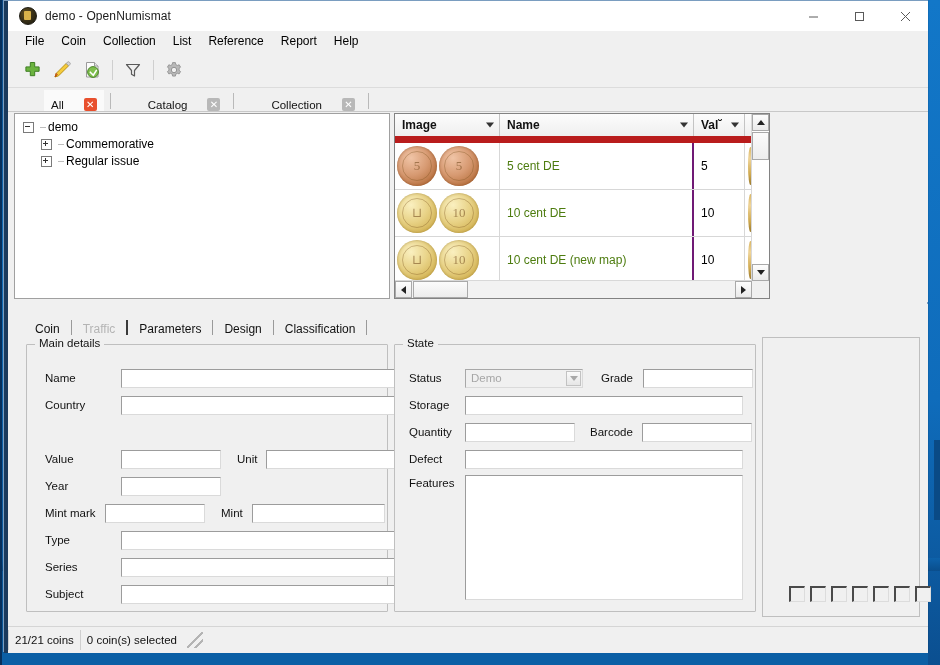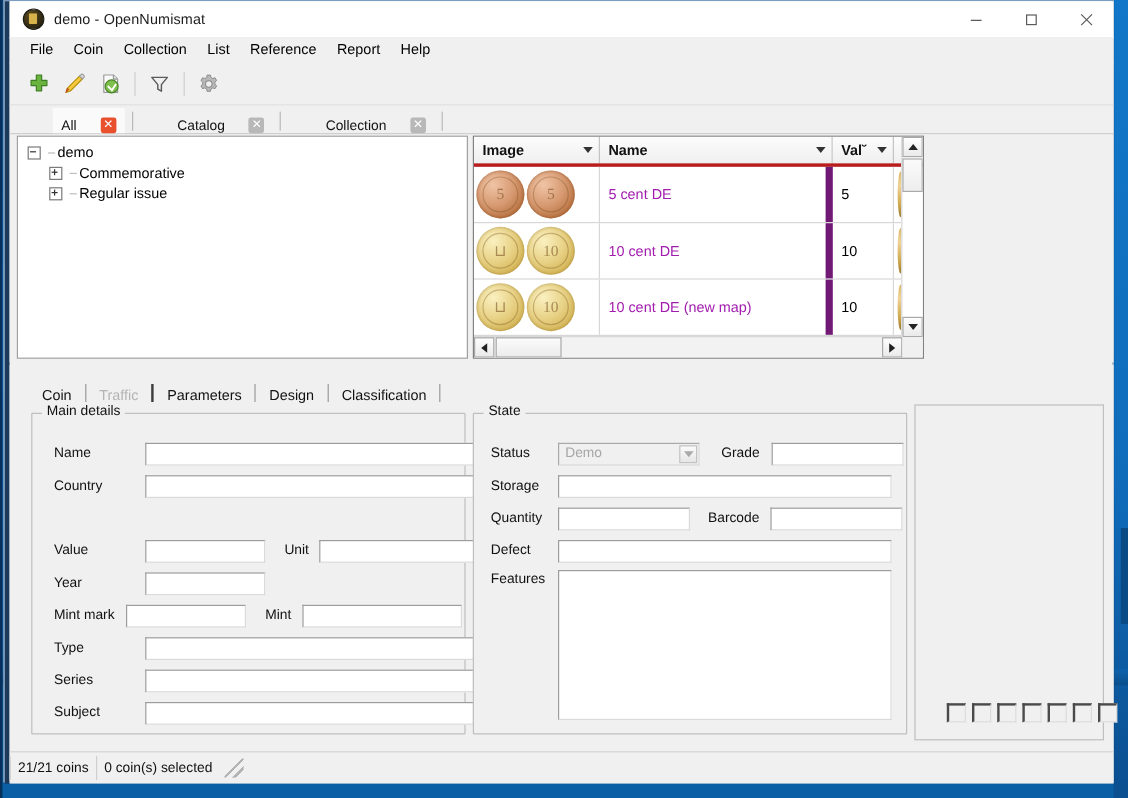--- a/index.html
+++ b/index.html
@@ -165,40 +165,40 @@
 
   
   .tablepane {
     position: absolute; left: 386px; top: 1px;
     width: 376px; height: 186px;
     background: #ffffff;
     border: 1px solid #828282;
     box-sizing: border-box;
     overflow: hidden;
   }
-  .thead { display: flex; height: 22px; background: #f0f0f0; border-bottom: 3px solid #b91c1c; text-align: center; }
+  .thead { display: flex; height: 22px; background: #f0f0f0; border-bottom: 7px solid #b91c1c; text-align: center; }
   .th {
     position: relative; display: flex; align-items: center;
     font-size: 12px; font-weight: bold; color: #111;
     padding-left: 7px; box-sizing: border-box;
     border-right: 1px solid #c4c4c4;
     background: linear-gradient(180deg,#fcfcfc 0%, #efefef 100%);
   }
   .th .caret {
     position: absolute; right: 5px; top: 50%; transform: translateY(-50%);
     width: 0; height: 0; border-left: 4px solid transparent; border-right: 4px solid transparent;
     border-top: 5px solid #333;
   }
   .th.c-image { width: 105px; }
   .th.c-name  { width: 194px; }
   .th.c-value { width: 51px; }
   .th.c-extra { width: 24px; border-right: none; }
   .trow { display: flex; height: 46px; border-bottom: 1px solid #d7d7d7; align-items: center; }
   .cell-img { width: 105px; height: 46px; display: flex; align-items: center; gap: 2px; padding-left: 2px; box-sizing: border-box; border-right: 1px solid #d7d7d7;}
-  .cell-name { width: 194px; font-size: 12px; color: #a21caf; padding-left: 7px; box-sizing: border-box; border-right: 6px solid #701a75; height:46px; display:flex; align-items:center;}
+  .cell-name { width: 194px; font-size: 12px; color: #4d7c0f; padding-left: 7px; box-sizing: border-box; border-right: 2px solid #701a75; height:46px; display:flex; align-items:center;}
   .cell-val { width: 51px; font-size: 12px; color: #000; padding-left: 7px; box-sizing: border-box; border-right: 1px solid #d7d7d7; height:46px; display:flex; align-items:center;}
   .cell-extra { width: 24px; height: 46px; display:flex; align-items:center; padding-left:3px; box-sizing:border-box;}
   .coin { width: 40px; height: 40px; border-radius: 50%; flex: none; position: relative; }
   .coin.copper {
     background: radial-gradient(circle at 35% 30%, #f0c4a6 0%, #d79a72 45%, #b8713f 80%, #96572c 100%);
     box-shadow: inset 0 0 3px rgba(120,60,20,.6);
   }
   .coin.gold {
     background: radial-gradient(circle at 35% 30%, #faf0c0 0%, #e8d286 45%, #d4b455 80%, #b7953a 100%);
     box-shadow: inset 0 0 3px rgba(130,100,25,.55);

